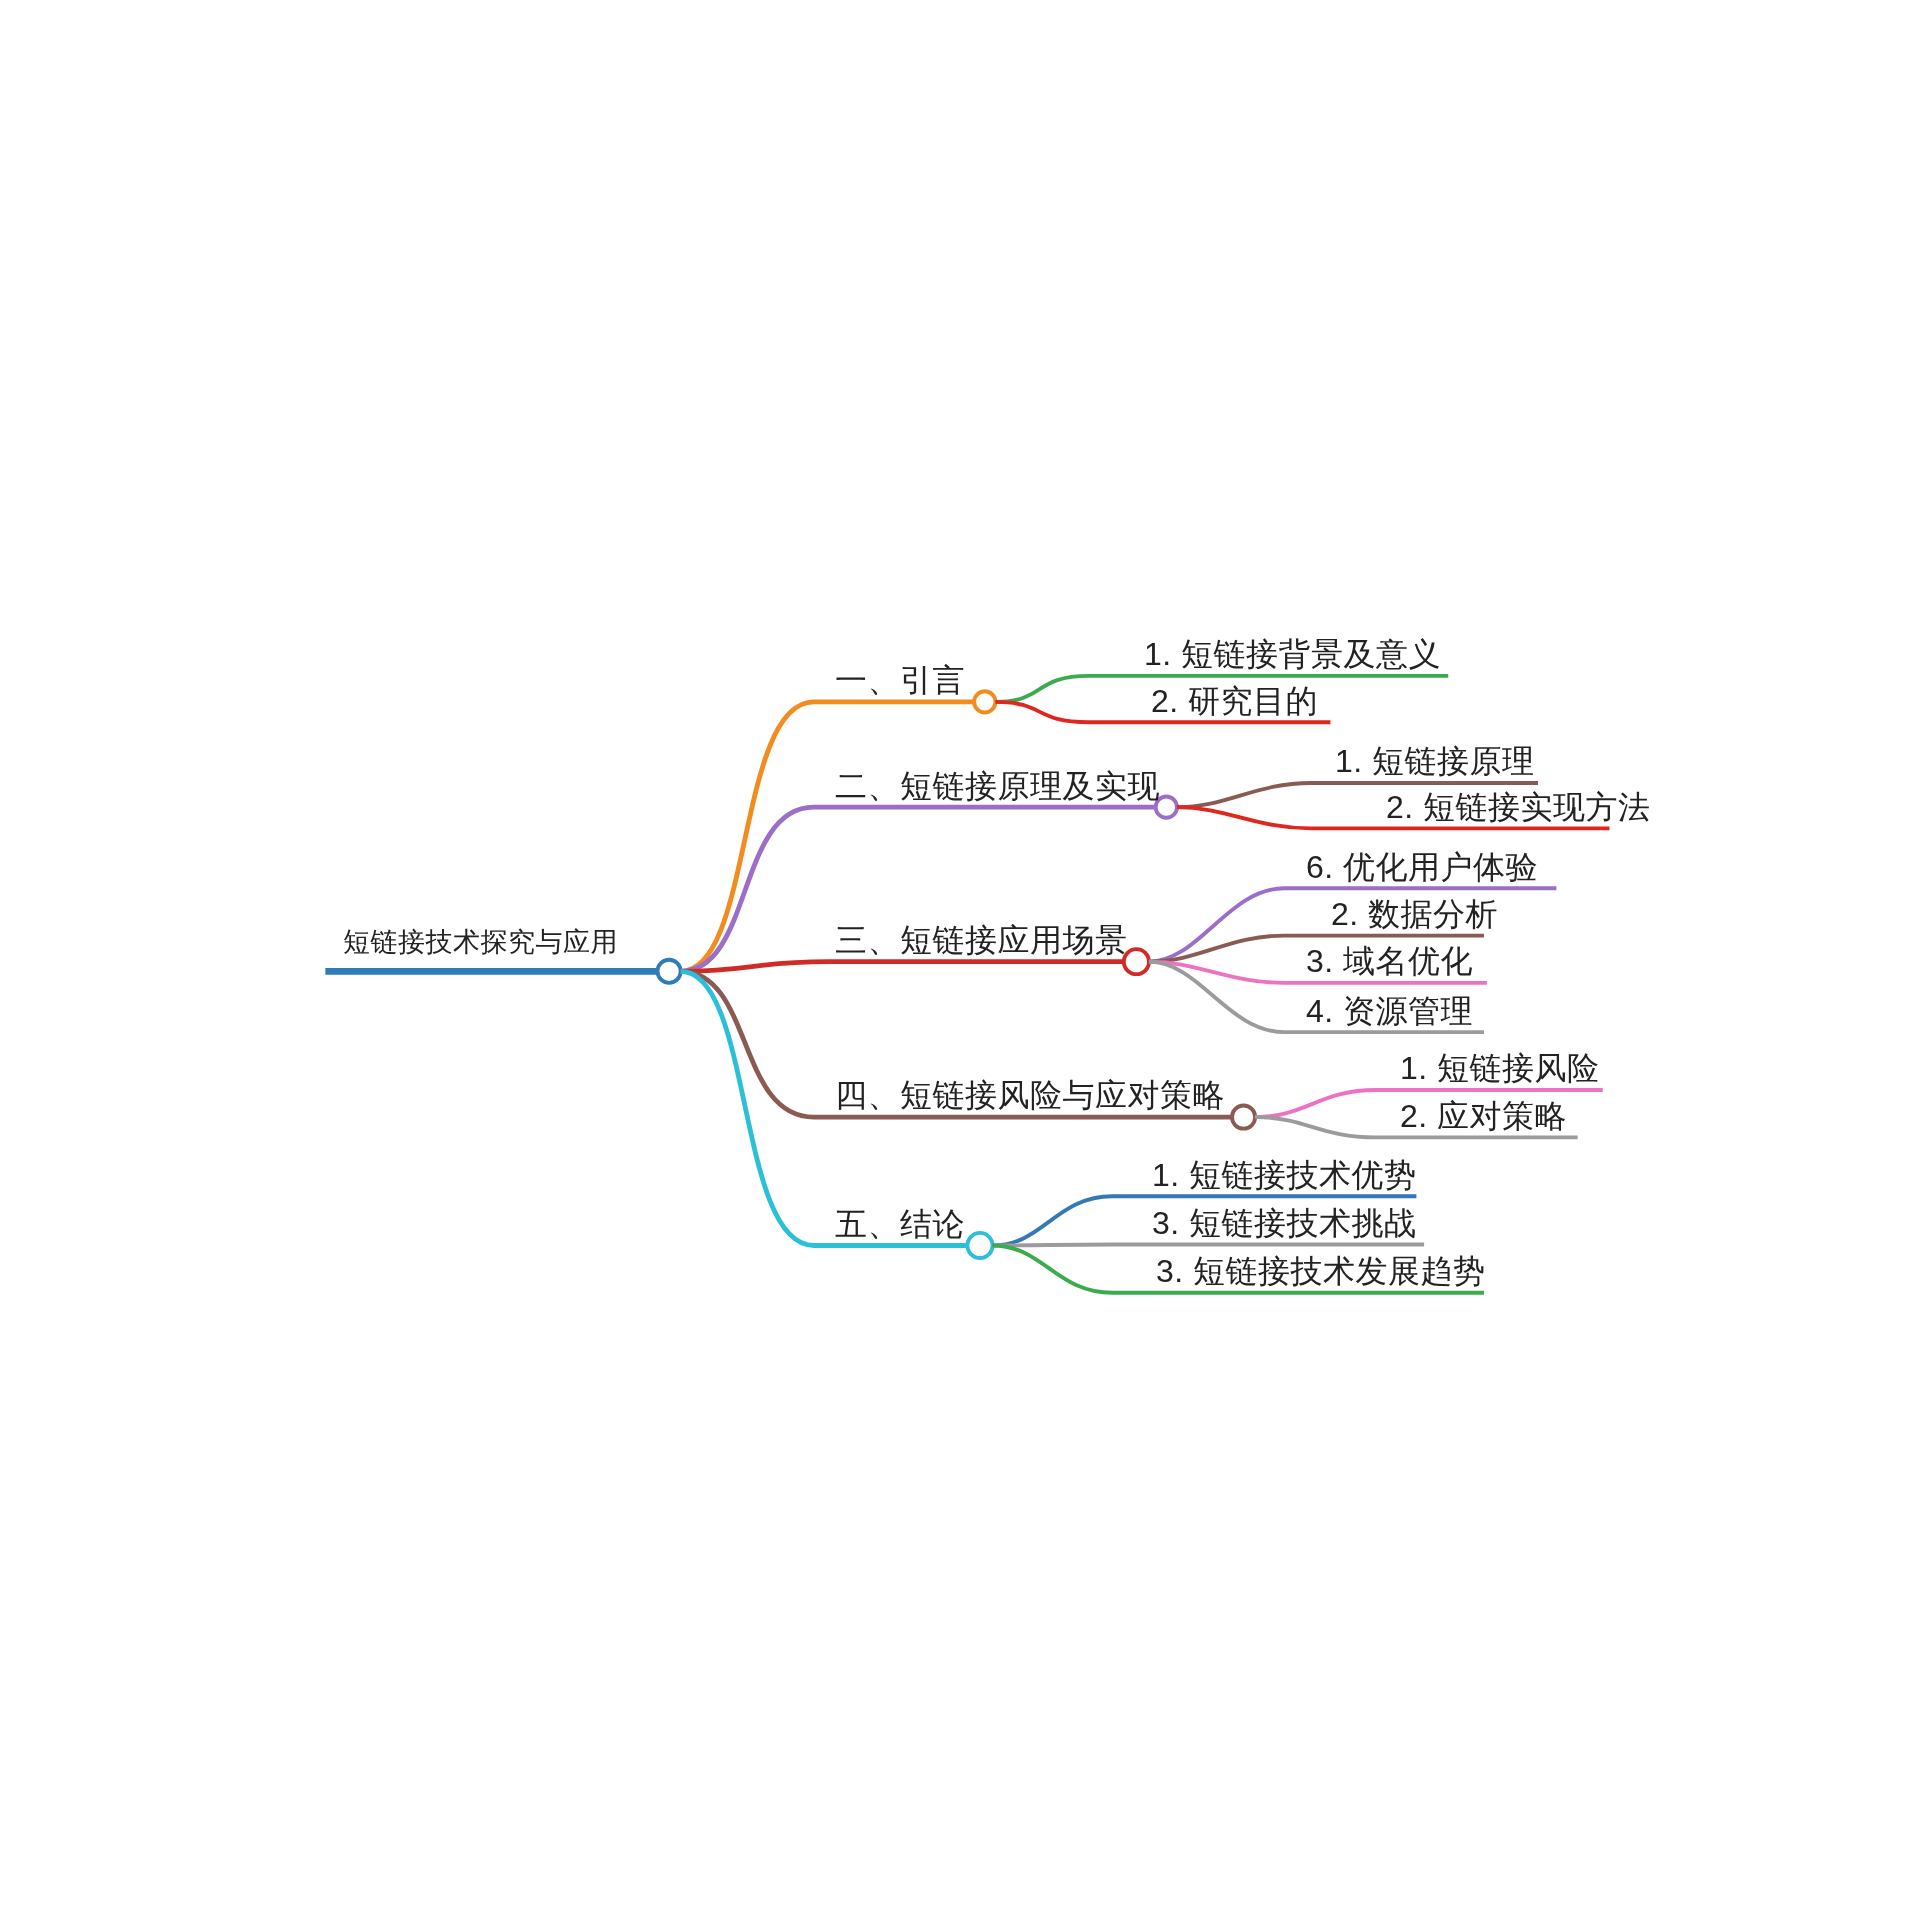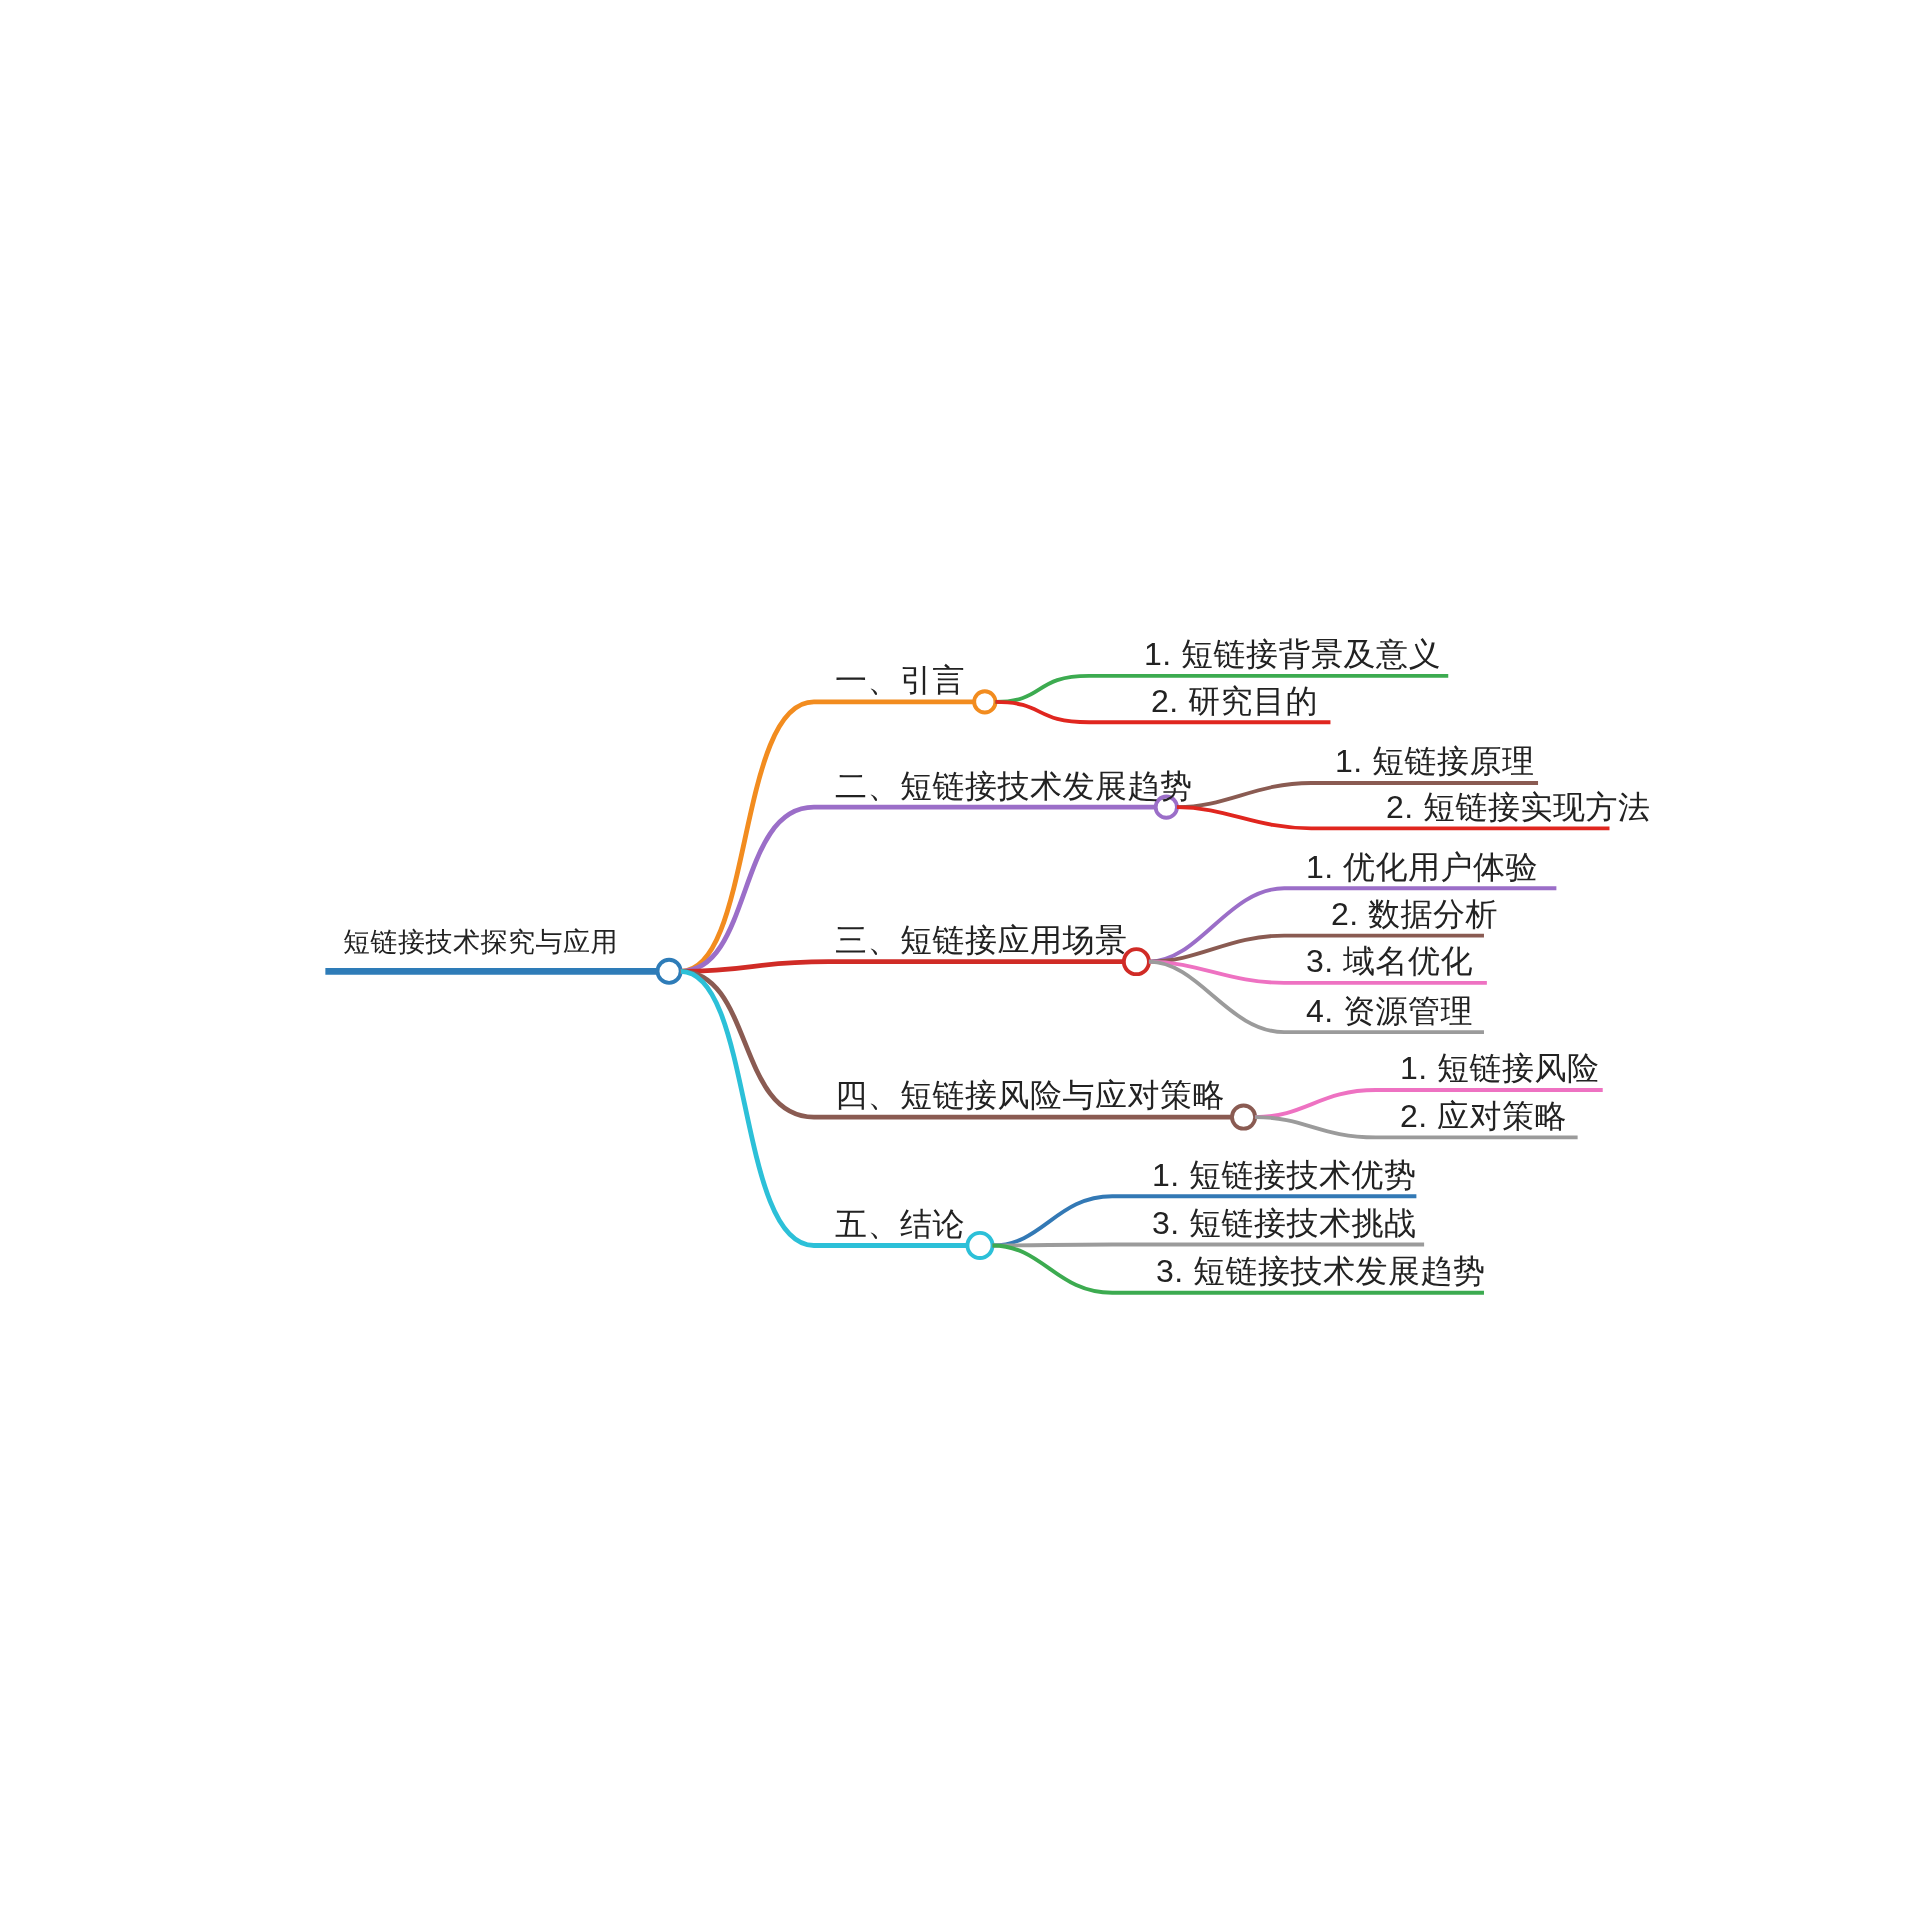--- a/index.html
+++ b/index.html
@@ -39,25 +39,25 @@
       <path d="M705,1006 C780,1006 763,1290 843,1290 L1002,1290" stroke="#2cc0d8" stroke-width="5" fill="none" stroke-linecap="butt"></path>
       <circle cx="1015" cy="1290" r="13" fill="#ffffff" stroke="#2cc0d8" stroke-width="4"></circle>
       <path d="M1028,1290 C1080,1290 1094,1239 1152,1239 L1467,1239" stroke="#3379b5" stroke-width="4" fill="none" stroke-linecap="butt"></path>
       <path d="M1028,1290 C1080,1290 1094,1289 1152,1289 L1475,1289" stroke="#9b9b9b" stroke-width="4" fill="none" stroke-linecap="butt"></path>
       <path d="M1028,1290 C1080,1290 1094,1339 1152,1339 L1537,1339" stroke="#3cab50" stroke-width="4" fill="none" stroke-linecap="butt"></path>
     </svg>
   <div class="node-label root-label" style="left:343px;top:928px;">短链接技术探究与应用</div>
 <div class="node-label branch-label" style="left: 835px; top: 663px;">一、引言</div>
     <div class="node-label child-label" style="left: 1144px; top: 637px;">1. 短链接背景及意义</div>
     <div class="node-label child-label" style="left: 1151px; top: 684px;">2. 研究目的</div>
-    <div class="node-label branch-label" style="left: 835px; top: 769px;">二、短链接技术发展趋势</div>
+    <div class="node-label branch-label" style="left: 835px; top: 769px;">二、短链接原理及实现</div>
     <div class="node-label child-label" style="left: 1335px; top: 744px;">1. 短链接原理</div>
     <div class="node-label child-label" style="left: 1386px; top: 790px;">2. 短链接实现方法</div>
     <div class="node-label branch-label" style="left: 835px; top: 923px;">三、短链接应用场景</div>
-    <div class="node-label child-label" style="left: 1306px; top: 850px;">1. 优化用户体验</div>
+    <div class="node-label child-label" style="left: 1306px; top: 850px;">6. 优化用户体验</div>
     <div class="node-label child-label" style="left: 1306px; top: 897px; margin-left: 25px;">2. 数据分析</div>
     <div class="node-label child-label" style="left: 1306px; top: 944px;">3. 域名优化</div>
     <div class="node-label child-label" style="left: 1306px; top: 994px;">4. 资源管理</div>
     <div class="node-label branch-label" style="left: 835px; top: 1078px;">四、短链接风险与应对策略</div>
     <div class="node-label child-label" style="left: 1400px; top: 1051px;">1. 短链接风险</div>
     <div class="node-label child-label" style="left: 1400px; top: 1099px;">2. 应对策略</div>
     <div class="node-label branch-label" style="left: 835px; top: 1207px;">五、结论</div>
     <div class="node-label child-label" style="left: 1152px; top: 1158px;">1. 短链接技术优势</div>
     <div class="node-label child-label" style="left: 1152px; top: 1206px;">3. 短链接技术挑战</div>
     <div class="node-label child-label" style="left: 1156px; top: 1254px;">3. 短链接技术发展趋势</div>

